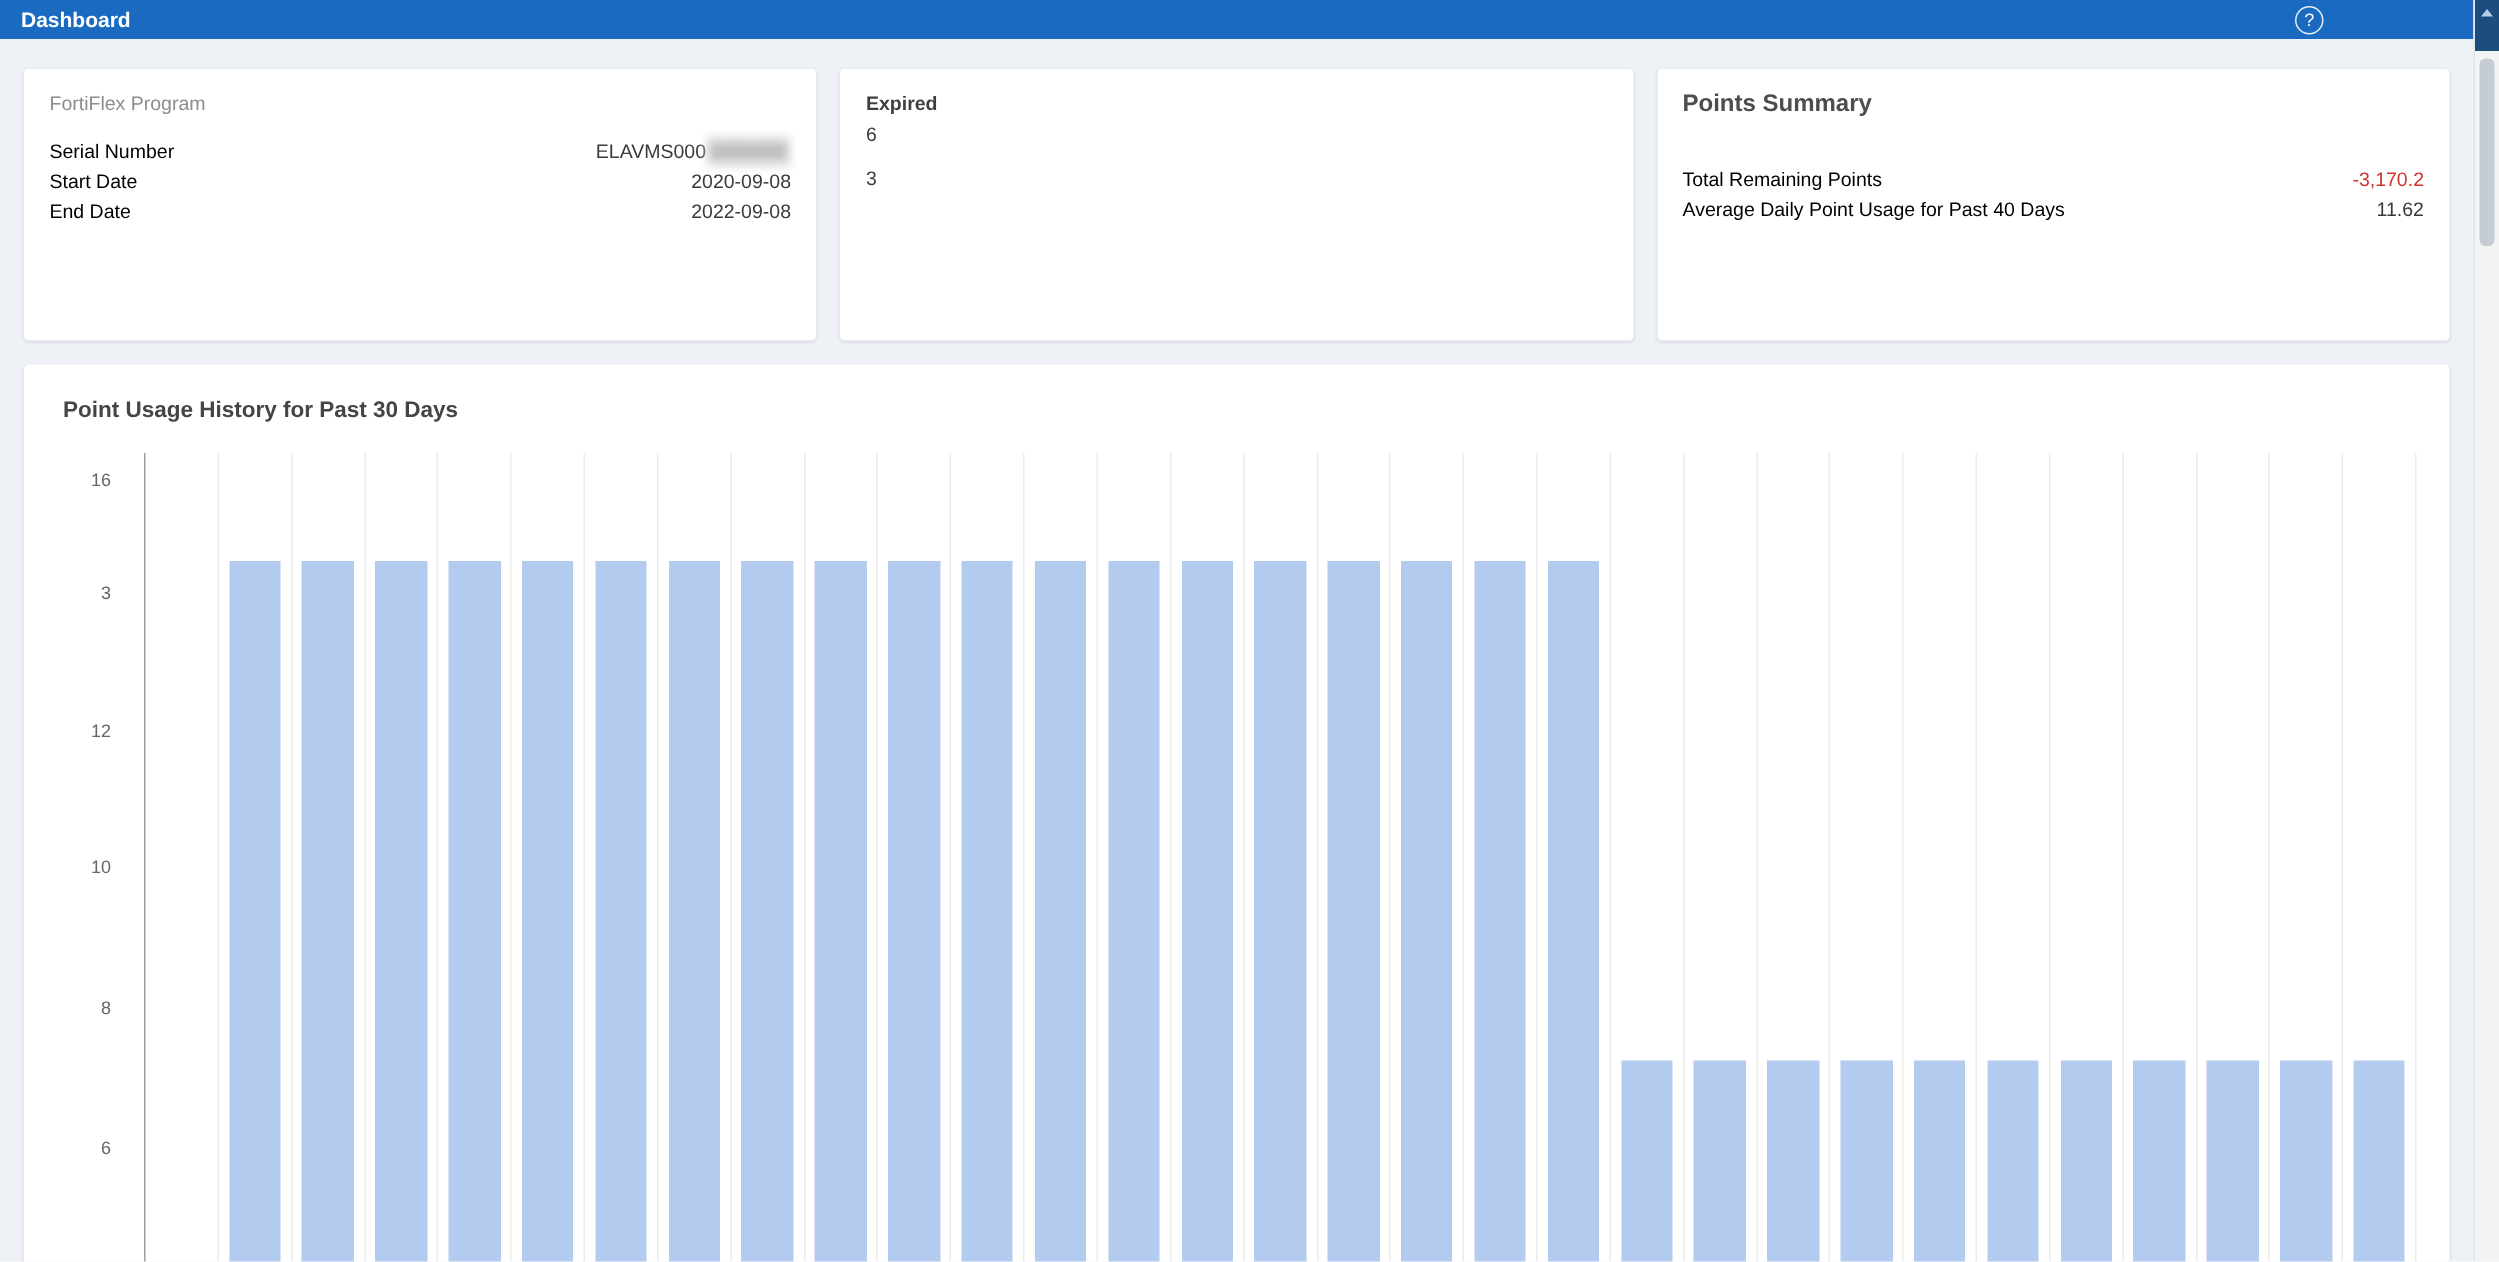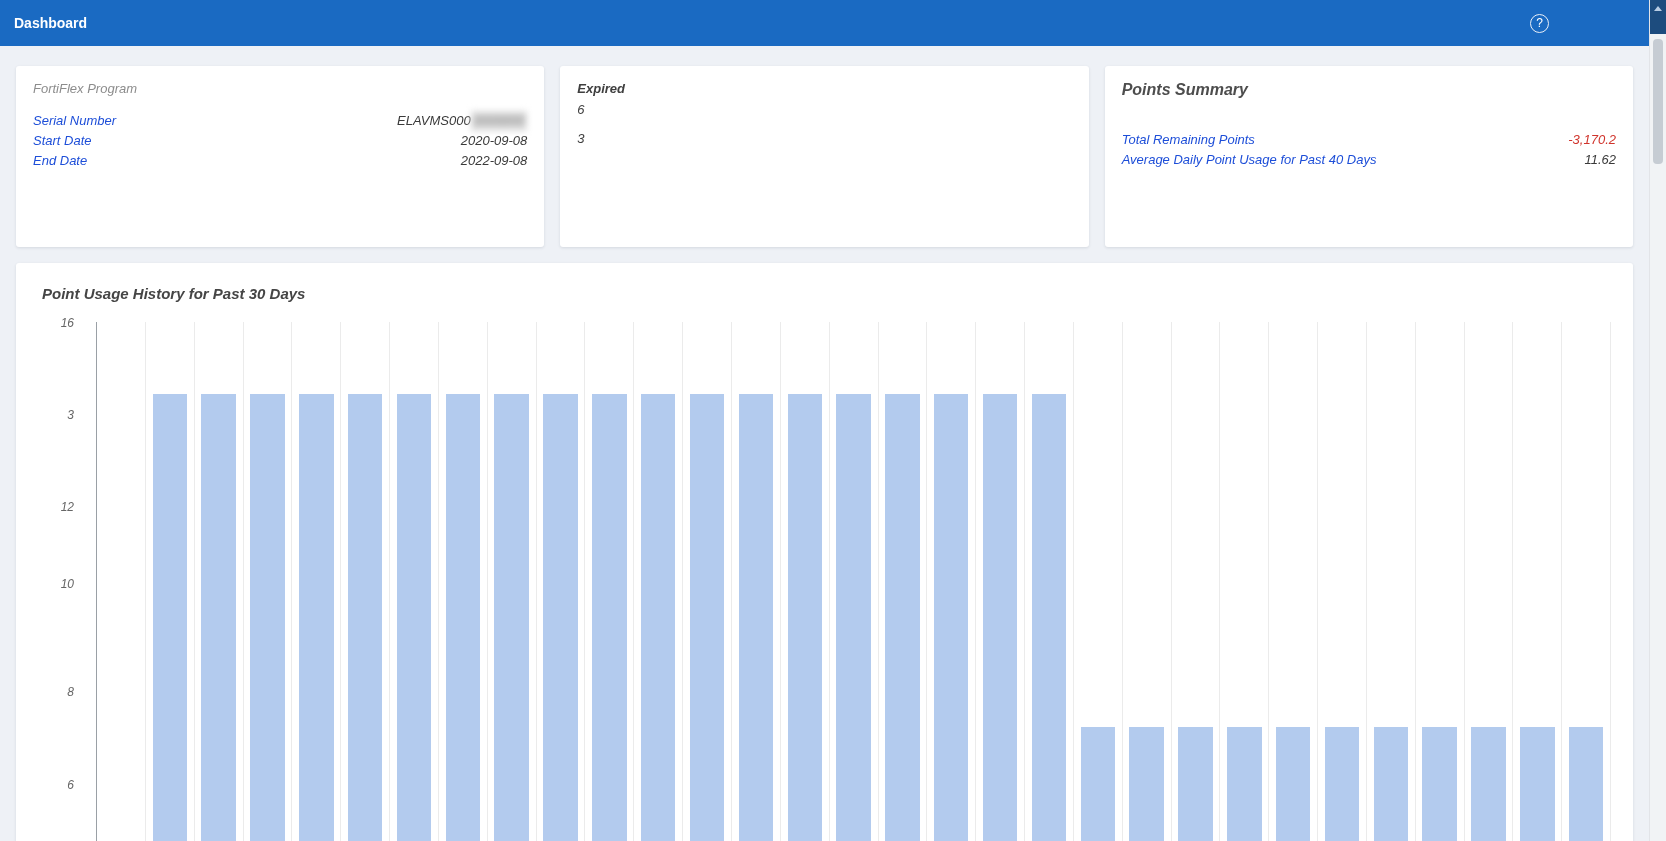--- a/index.html
+++ b/index.html
@@ -5,21 +5,21 @@
   * { box-sizing: border-box; margin: 0; padding: 0; }
   html, body { width: 1666px; height: 841px; overflow: hidden; }
   body {
     background: #eef1f6;
     font-family: "Liberation Sans", sans-serif;
     position: relative;
   }
 
   
   .header {
-    height: 46px;
+    height: 26px;
     background: #1a6ac2;
     display: flex;
     align-items: center;
     padding: 0 14px;
     margin-right: 17px;
   }
   .header-title { color: #ffffff; font-size: 14px; font-weight: bold; }
   .help-btn {
     margin-left: auto;
     margin-right: 86px;
@@ -35,29 +35,28 @@
   }
 
   
   .main { padding: 20px 16px 0; margin-right: 17px; }
   .cards-row { display: grid; grid-template-columns: 1fr 1fr 1fr; gap: 16px; }
   .card {
     background: #ffffff;
     border-radius: 3px;
     box-shadow: 0 1px 3px rgba(60,70,90,.14);
     padding: 15px 17px;
-    font-style: italic;
   }
   .cards-row .card { height: 181px; }
 
   .card-title-sm { font-size: 13px; font-weight: 400; color: #8c8c8c; margin-bottom: 15px; }
   .card-title-lg { font-size: 16px; font-weight: 600; color: #4d4d4d; margin-bottom: 31px; }
 
   .kv-row { display: flex; justify-content: space-between; font-size: 13px; line-height: 20px; }
-  .kv-label { color: #1d4ed8; }
+  .kv-label { color: #000000; }
   .kv-value { color: #3a3a3a; text-align: right; }
   .redacted {
     display: inline-block;
     filter: blur(3px);
     background: #dedede;
     color: #7a7a7a;
     padding: 0 3px;
     vertical-align: top;
   }
 
@@ -181,24 +180,24 @@
           </div>
         </div>
     </section>
 
   </div>
 
   <section class="card chart-card">
     <h3 class="chart-title">Point Usage History for Past 30 Days</h3>
     <div class="plot-wrap">
       <div class="y-labels" id="y-labels">
-          <div class="y-tick" style="top: 1px;">16</div>
+          <div class="y-tick" style="top: 18px;">16</div>
           <div class="y-tick" style="top: 92.5px;">3</div>
           <div class="y-tick" style="top: 185px;">12</div>
-          <div class="y-tick" style="top: 262px;">10</div>
+          <div class="y-tick" style="top: 276px;">10</div>
           <div class="y-tick" style="top: 370px;">8</div>
           <div class="y-tick" style="top: 462.5px;">6</div>
         </div>
       <div class="plot" id="plot">
           <div class="cell"></div>
           <div class="cell">
             <div class="bar" style="height: 668.312px; background: rgb(179, 203, 238);"></div>
           </div>
           <div class="cell">
             <div class="bar" style="height: 668.312px; background: rgb(179, 203, 238);"></div>

